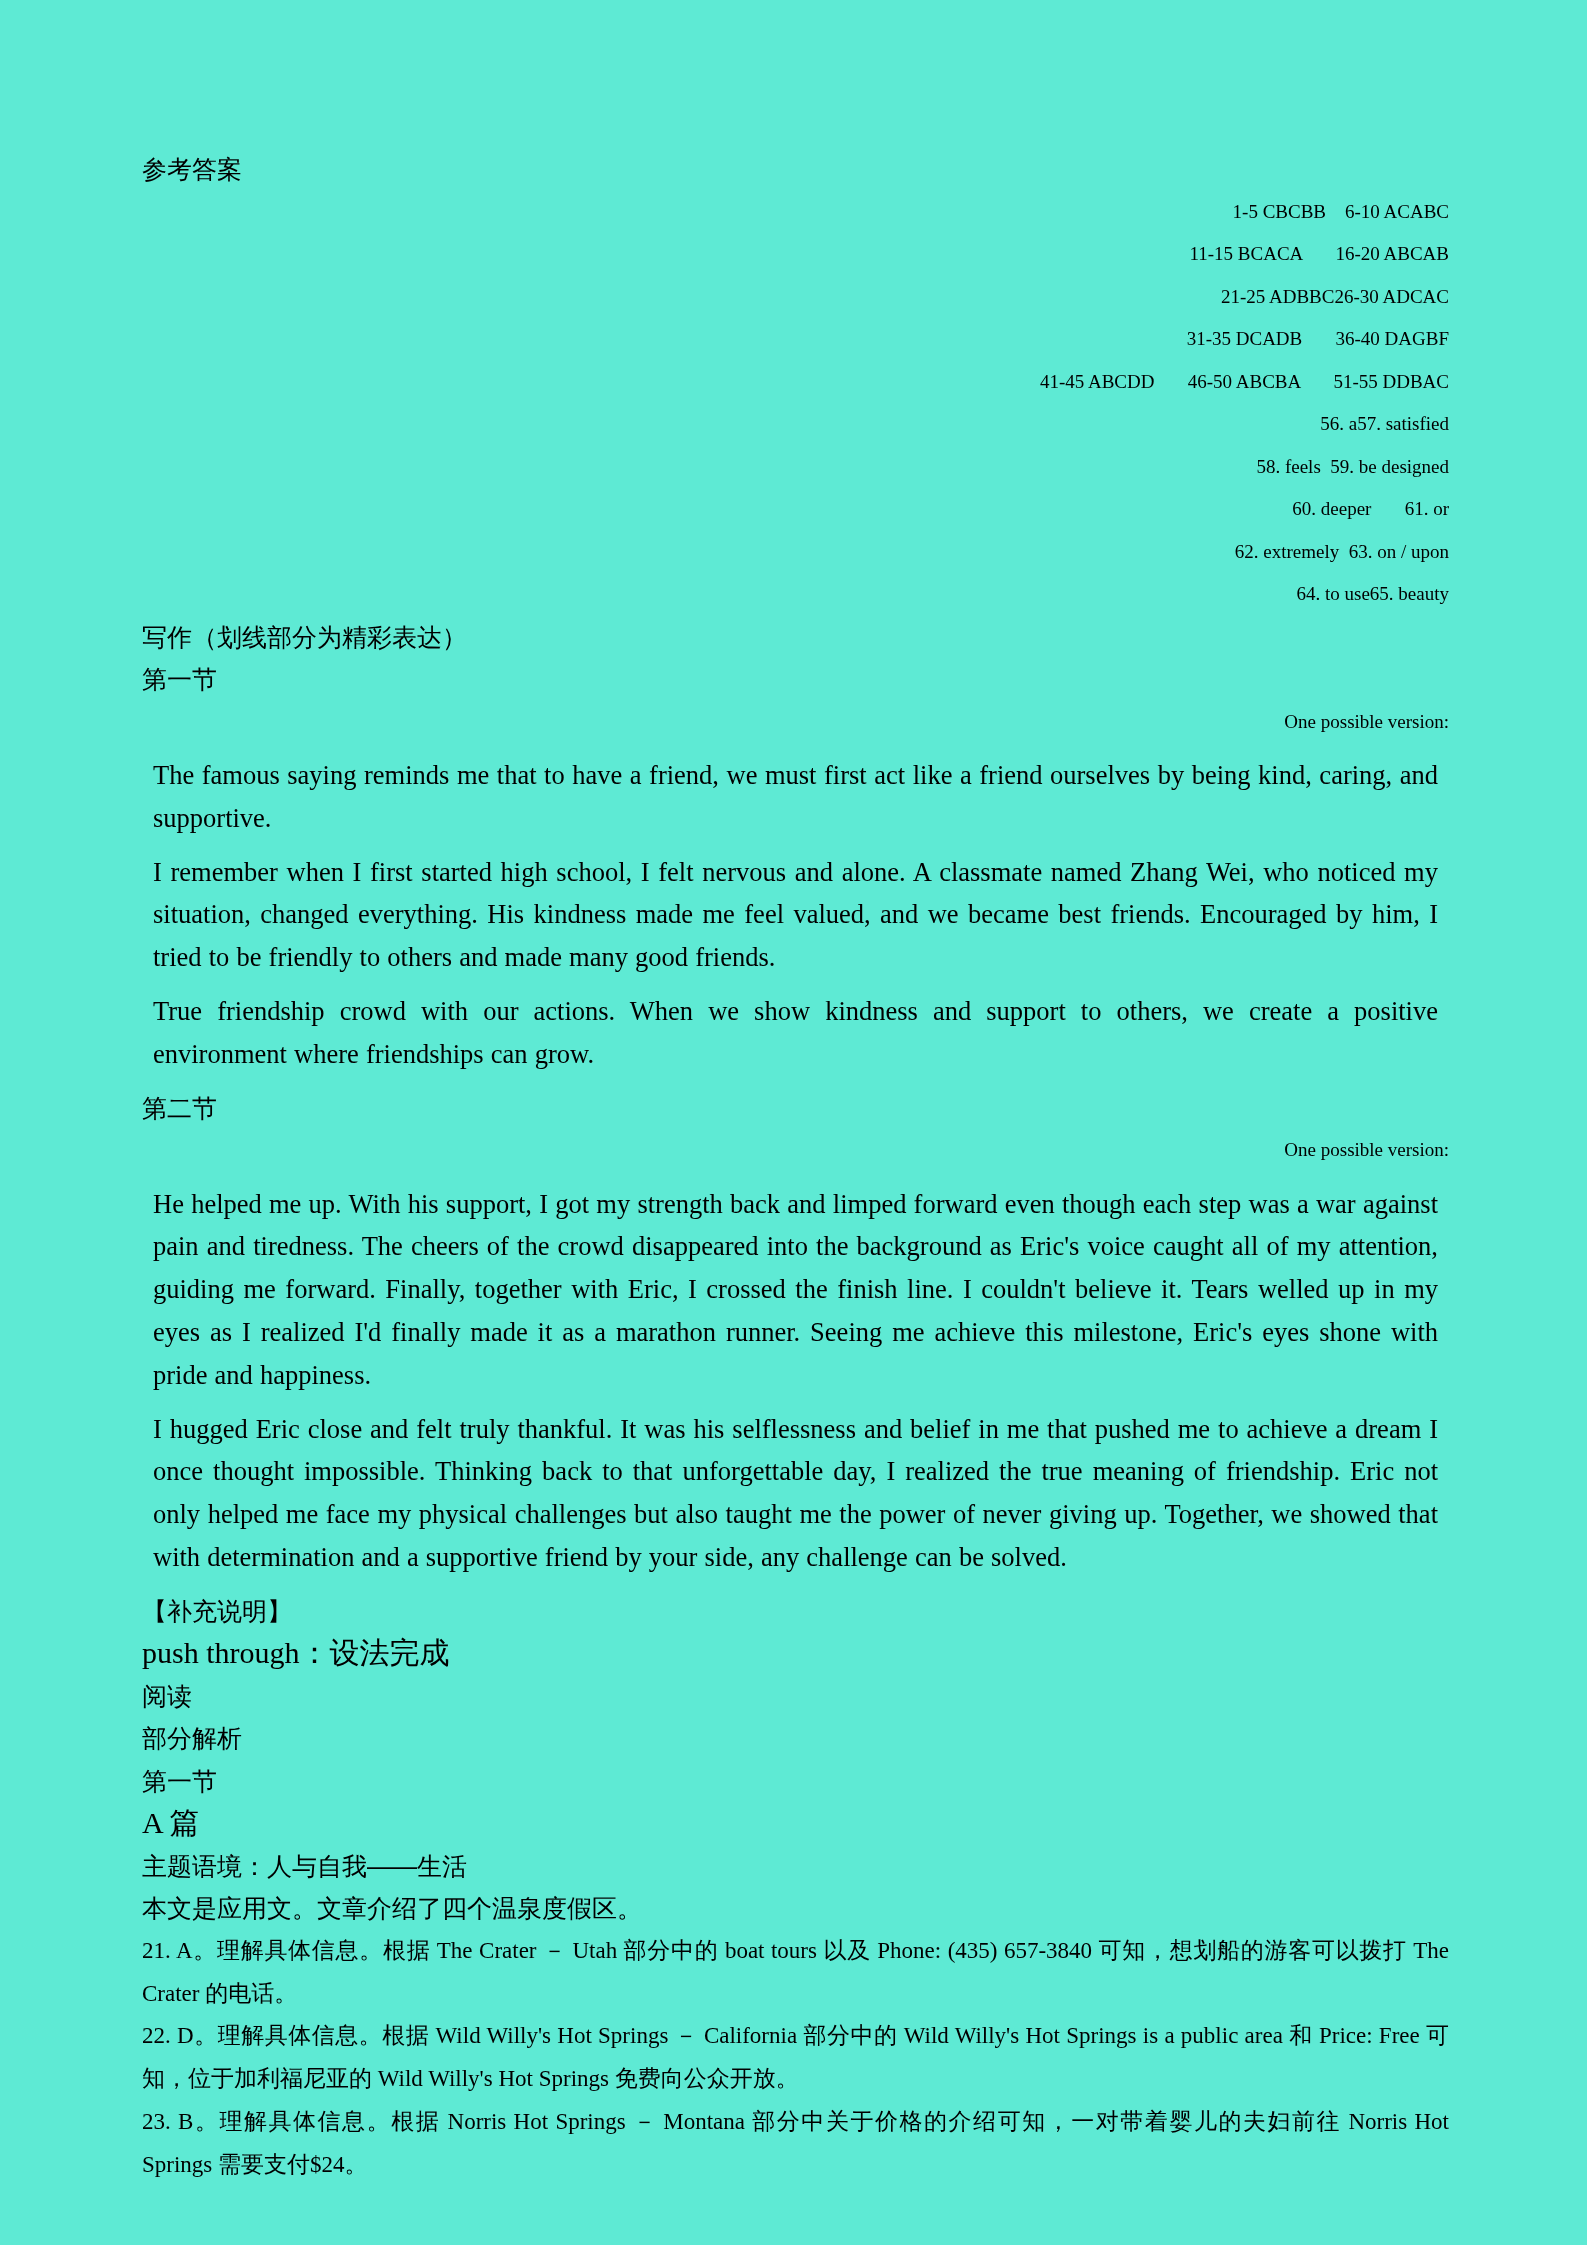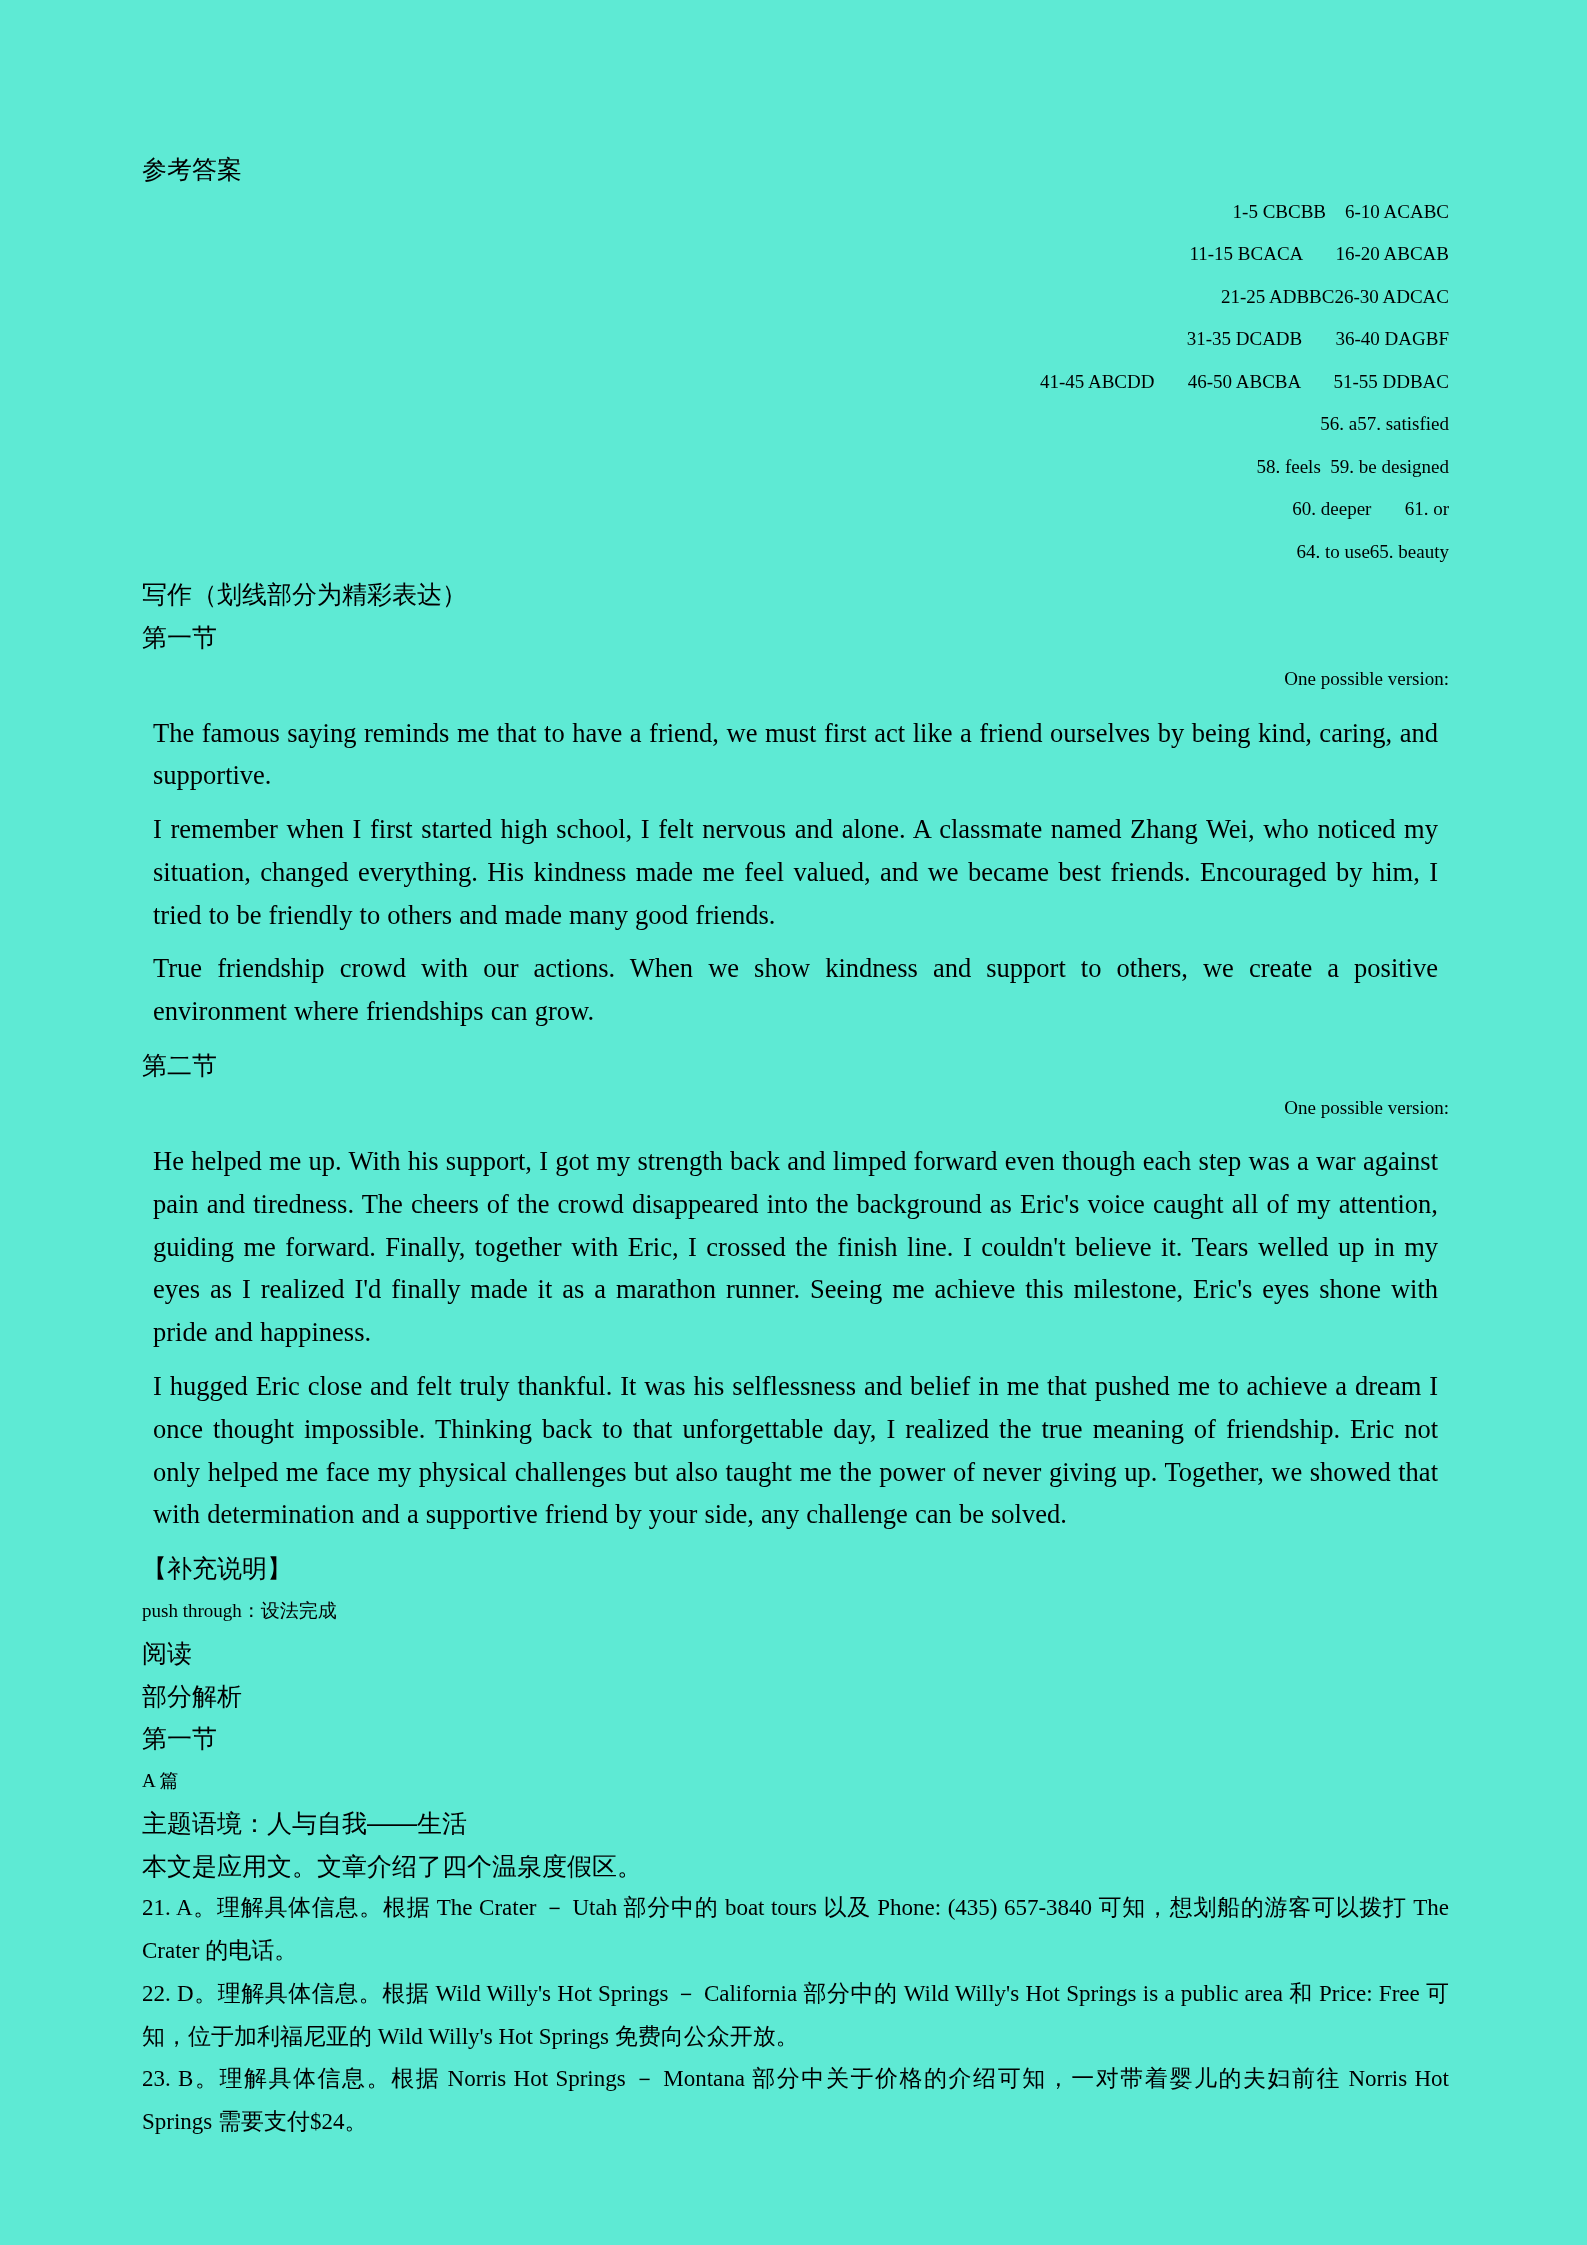--- a/index.html
+++ b/index.html
@@ -31,21 +31,21 @@
     text-align: right;
   }
   .cn {
     font-family: "Liberation Sans", "DejaVu Sans", sans-serif;
     font-size: 25px;
     line-height: 42.5px;
     white-space: pre;
   }
   .cn-mixed {
     font-family: "Liberation Serif", "DejaVu Serif", serif;
-    font-size: 19px;
+    font-size: 30px;
     line-height: 42.5px;
     white-space: pre;
   }
   
   .para {
     font-size: 26.5px;
     line-height: 42.8px;
     text-align: justify;
     text-align-last: left;
     margin: 11px;
@@ -70,20 +70,21 @@
 
     <div class="ln">1-5 CBCBB    6-10 ACABC</div>
     <div class="ln">11-15 BCACA       16-20 ABCAB</div>
     <div class="ln">21-25 ADBBC26-30 ADCAC</div>
     <div class="ln">31-35 DCADB       36-40 DAGBF</div>
     <div class="ln">41-45 ABCDD       46-50 ABCBA       51-55 DDBAC</div>
 
     <div class="ln">56. a57. satisfied</div>
     <div class="ln">58. feels  59. be designed</div>
     <div class="ln">60. deeper       61. or</div>
+    <div class="ln">62. extremely  63. on / upon</div>
     <div class="ln">64. to use65. beauty</div>
 
     <div class="cn">写作（划线部分为精彩表达）</div>
     <div class="cn">第一节</div>
     <div class="ln">One possible version:</div>
 
     <p class="para">The famous saying reminds me that to have a friend, we must first act like a friend ourselves by being kind, caring, and supportive.</p>
     <p class="para">I remember when I first started high school, I felt nervous and alone. A classmate named Zhang Wei, who noticed my situation, changed everything. His kindness made me feel valued, and we became best friends. Encouraged by him, I tried to be friendly to others and made many good friends.</p>
     <p class="para">True friendship crowd with our actions. When we show kindness and support to others, we create a positive environment where friendships can grow.</p>
 

